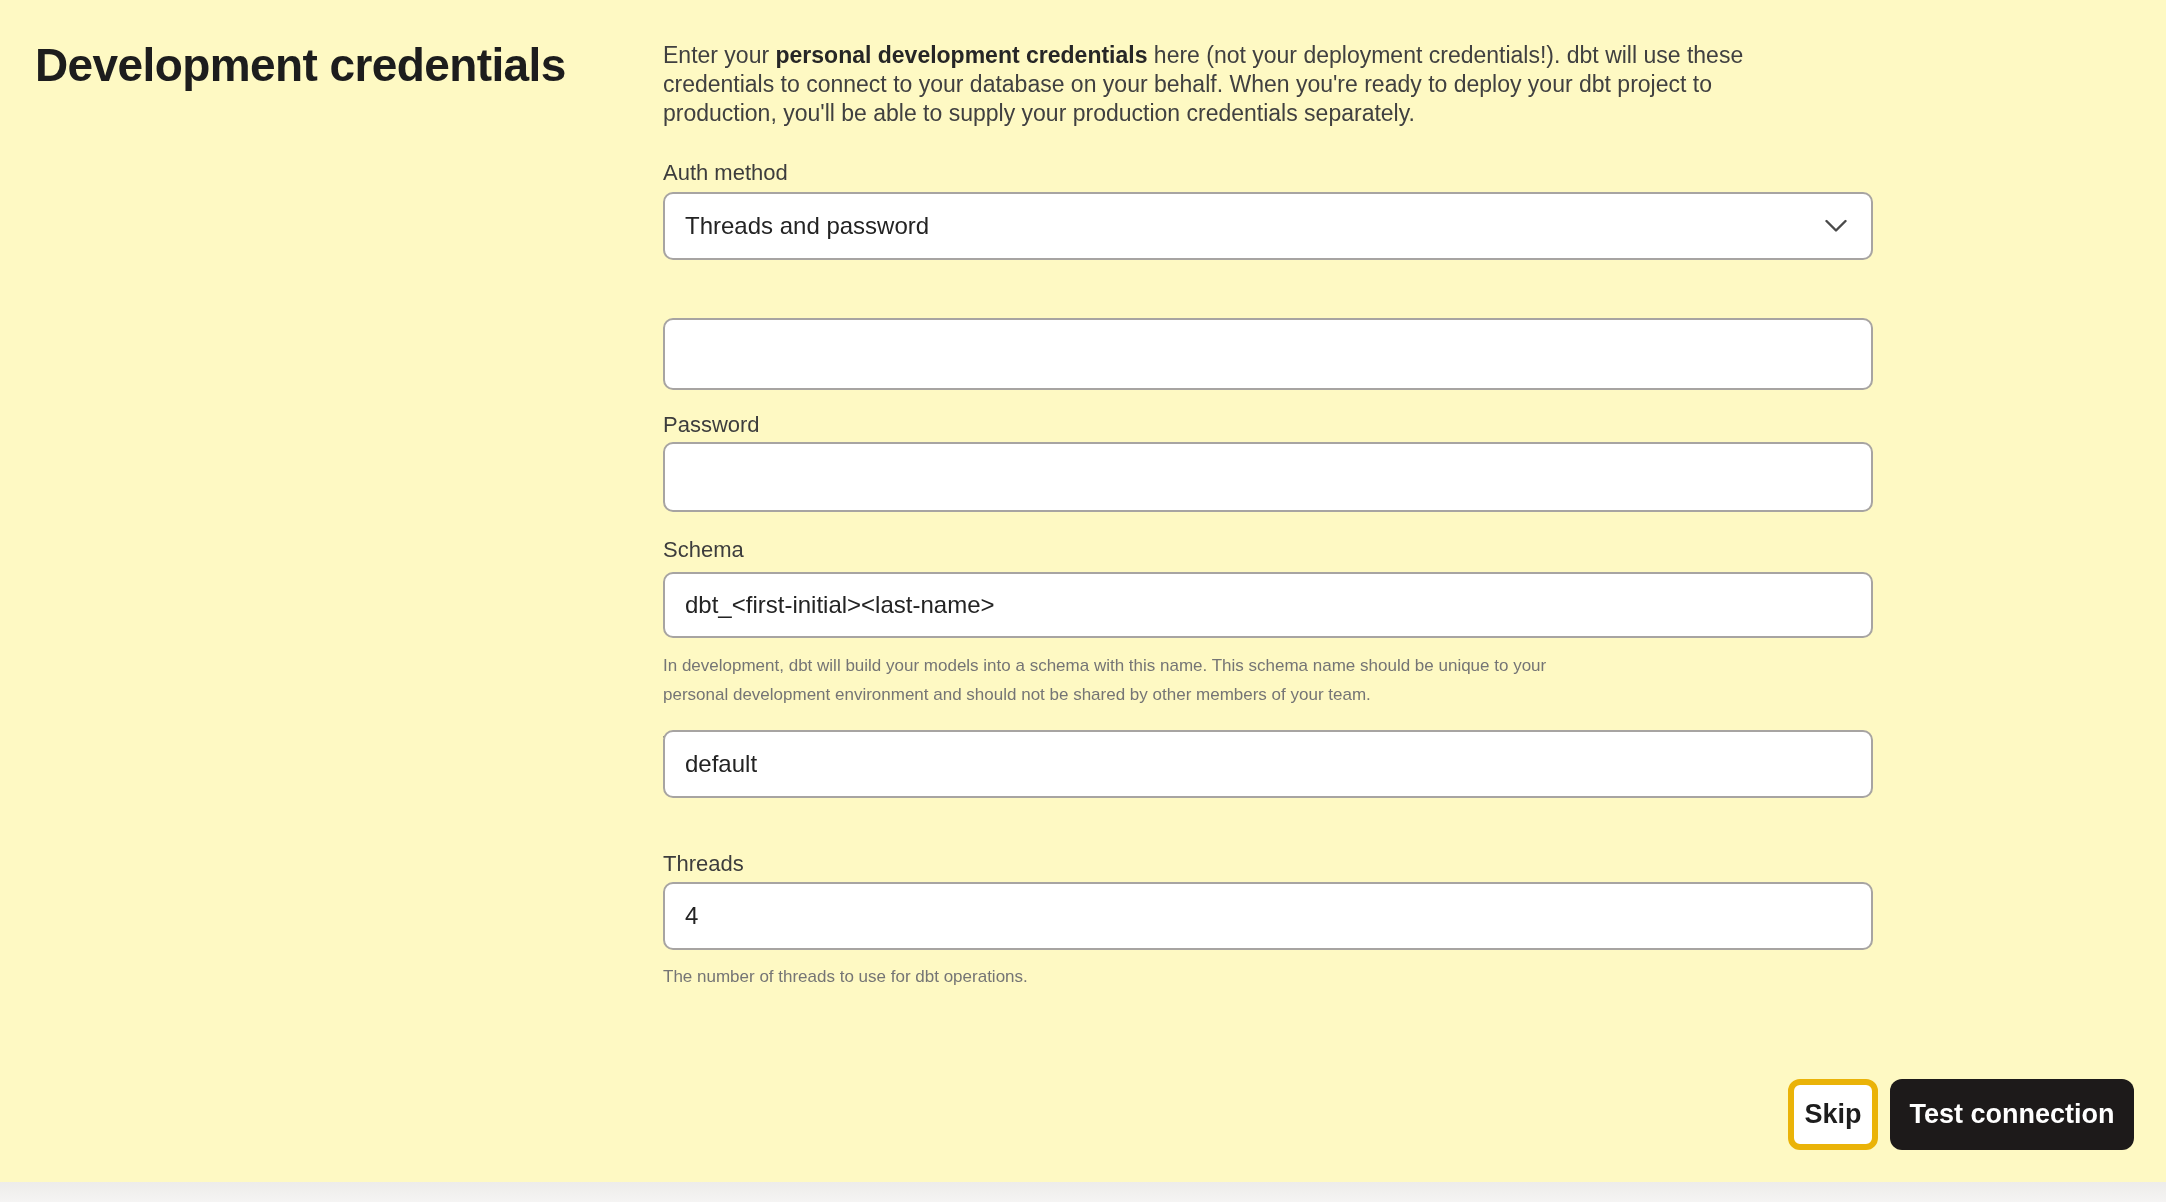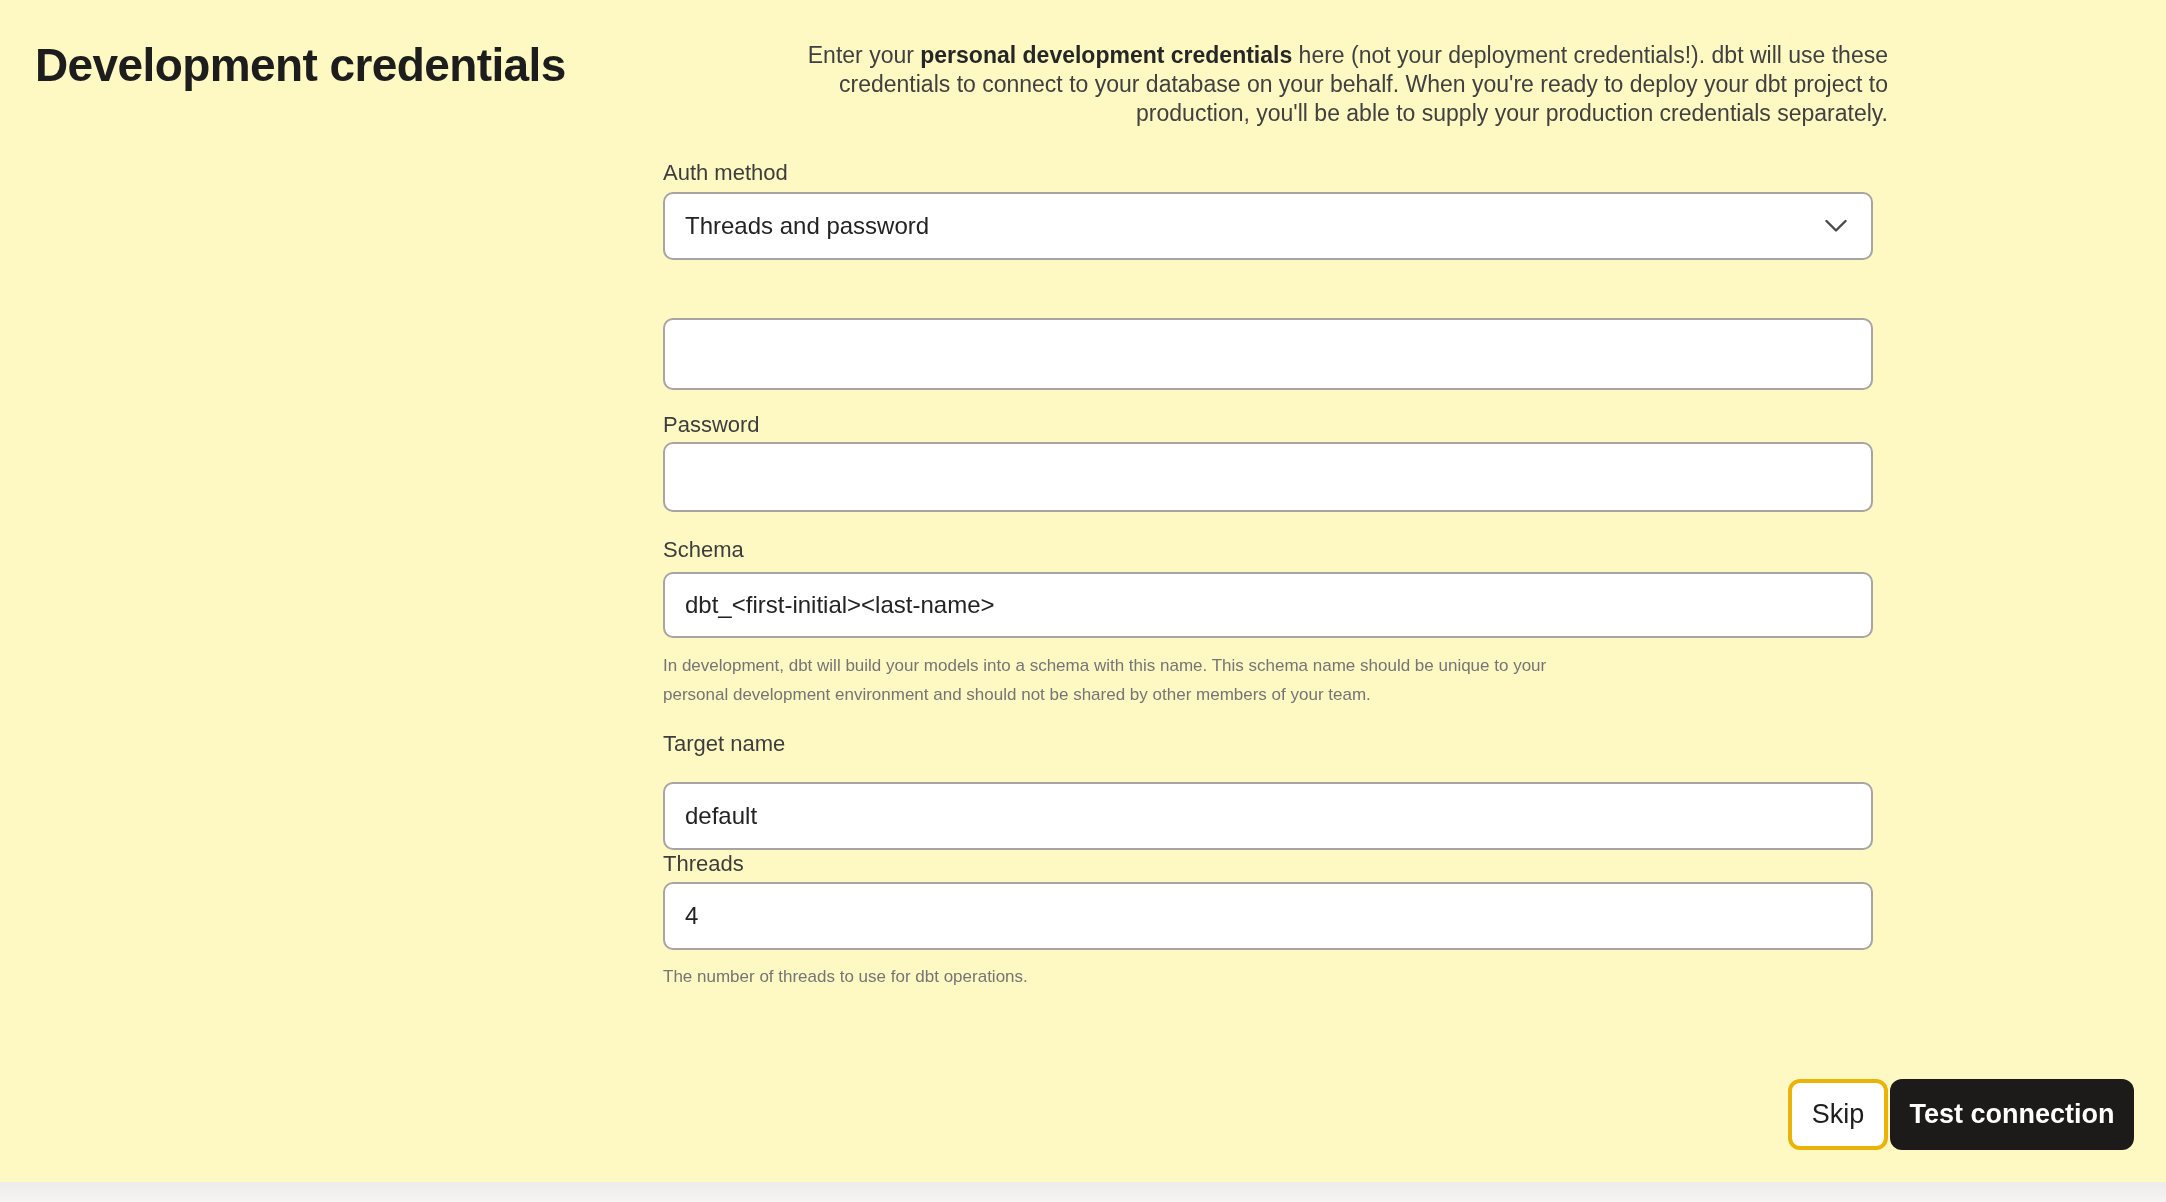--- a/index.html
+++ b/index.html
@@ -23,21 +23,20 @@
     line-height: 1.1;
   }
   .intro {
     position: absolute;
     left: 663px;
     top: 41px;
     width: 1225px;
     font-size: 23px;
     line-height: 29px;
     color: #404040;
-    text-align: right;
   }
   .intro b { font-weight: 700; color: #262626; }
   .field-label {
     position: absolute;
     left: 663px;
     font-size: 22px;
     line-height: 26px;
     color: #3d3d3d;
   }
   .control {
@@ -82,25 +81,25 @@
     border-radius: 12px;
     font-family: "Liberation Sans", sans-serif;
     font-size: 27px;
     display: flex;
     align-items: center;
     justify-content: center;
     cursor: pointer;
   }
   .btn-skip {
     left: 1788px;
-    width: 100px;
+    width: 90px;
     background: #ffffff;
-    border: 4px solid #eab308;
+    border: 6px solid #eab308;
     color: #1d1d1d;
-    font-weight: 400;
+    font-weight: 700;
   }
   .btn-test {
     left: 1890px;
     width: 244px;
     background: #1d1a1a;
     border: none;
     color: #ffffff;
     font-weight: 600;
   }
   .bottom-strip {
@@ -115,21 +114,21 @@
   #auth-label    { top: 160px; }
   #auth-select   { top: 192px; height: 68px; }
   #user-label    { top: 286px; margin-top: 40px; }
   #user-input    { top: 318px; height: 72px; }
   #pass-label    { top: 412px; }
   #pass-input    { top: 442px; height: 70px; }
   #schema-label  { top: 537px; }
   #schema-input  { top: 572px; height: 66px; }
   #schema-help   { top: 651px; }
   #target-label  { top: 731px; }
-  #target-input  { top: 782px; height: 68px; }
+  #target-input  { top: 730px; height: 68px; }
   #threads-label { top: 851px; }
   #threads-input { top: 882px; height: 68px; }
   #threads-help  { top: 962px; }
 </style>
 </head>
 <body>
 
 <div id="app">
 
   <h1 class="page-title">Development credentials</h1>

